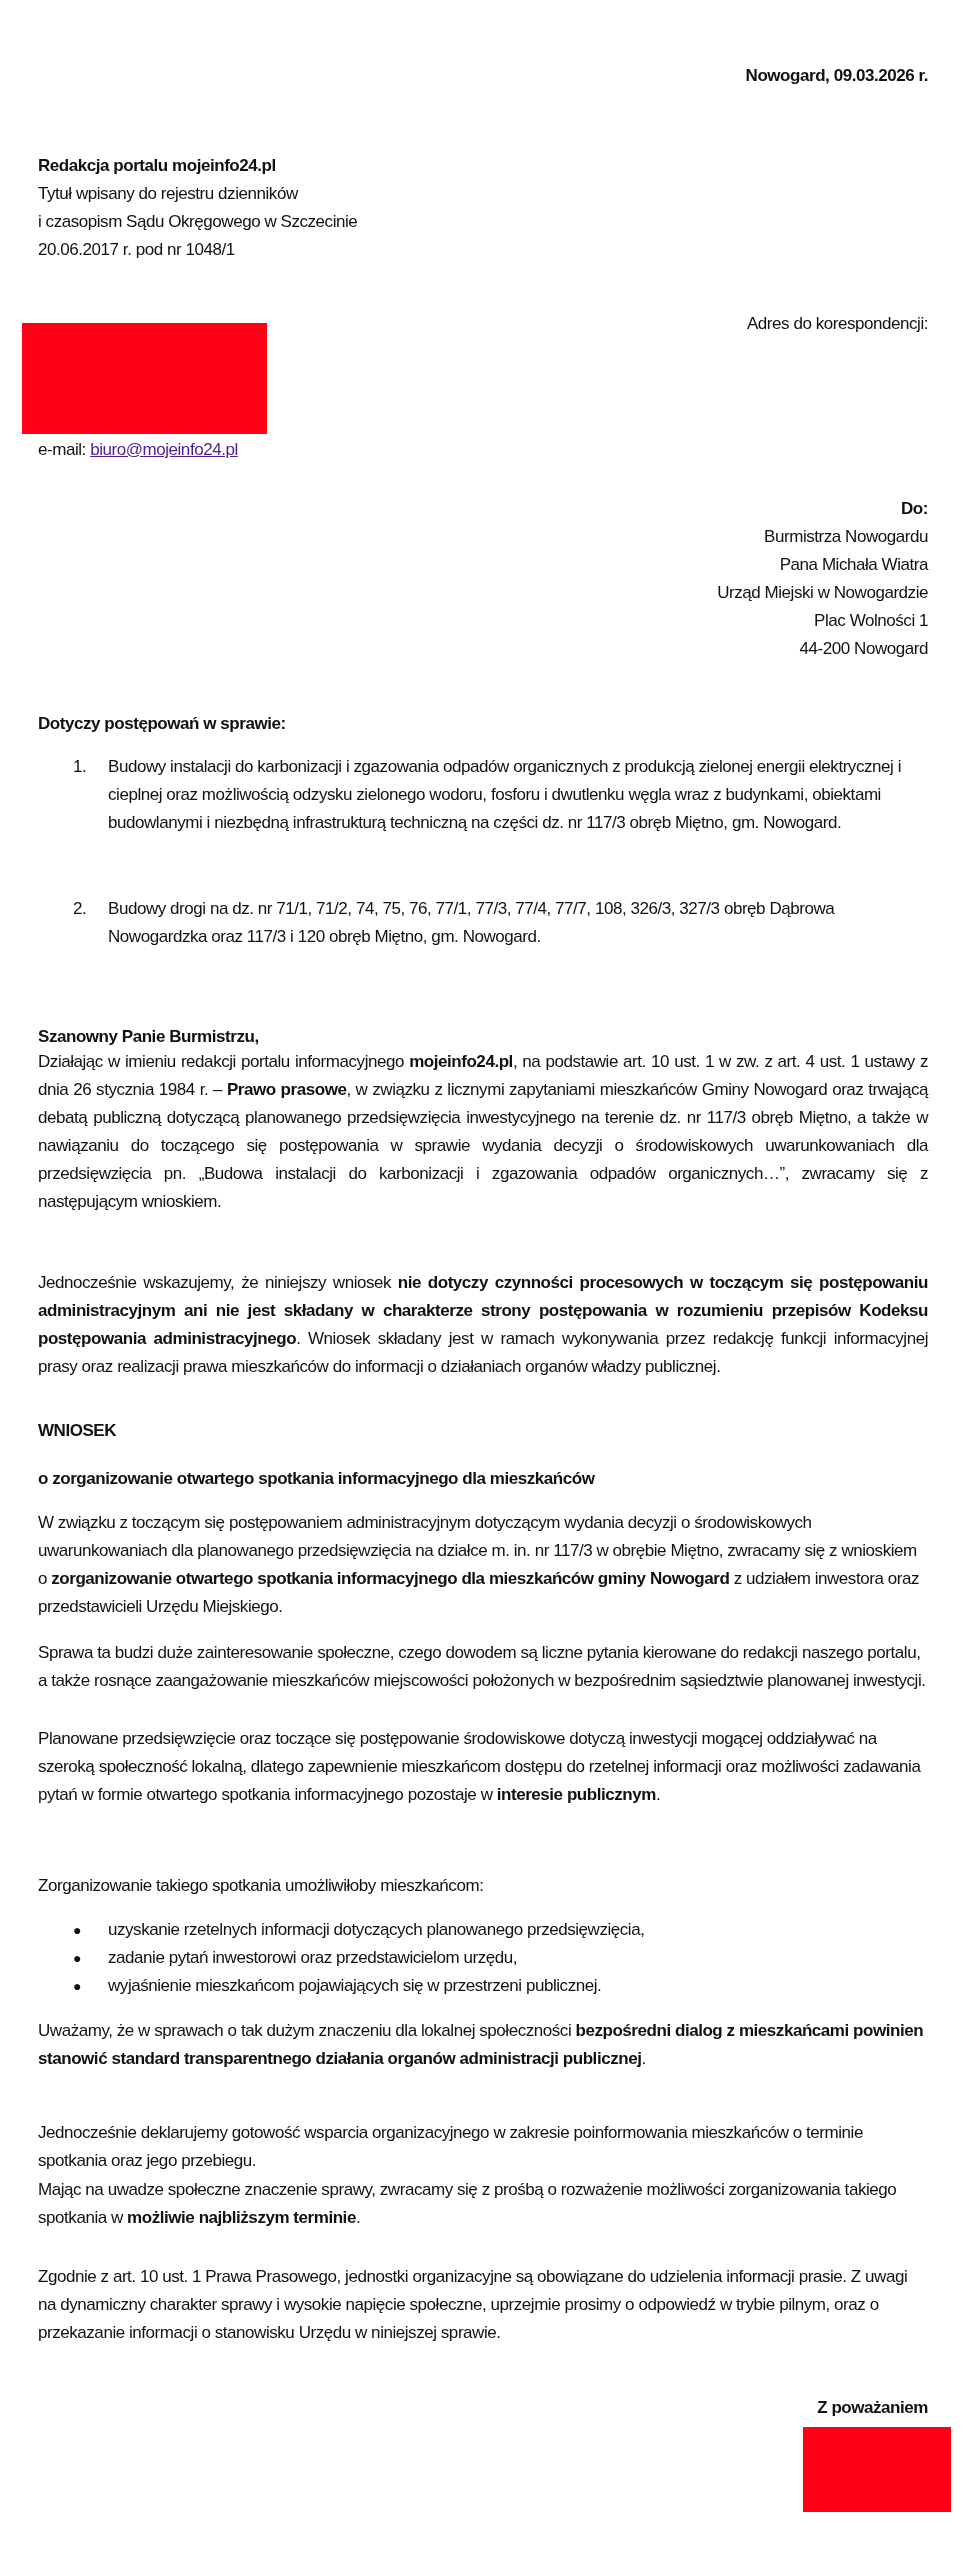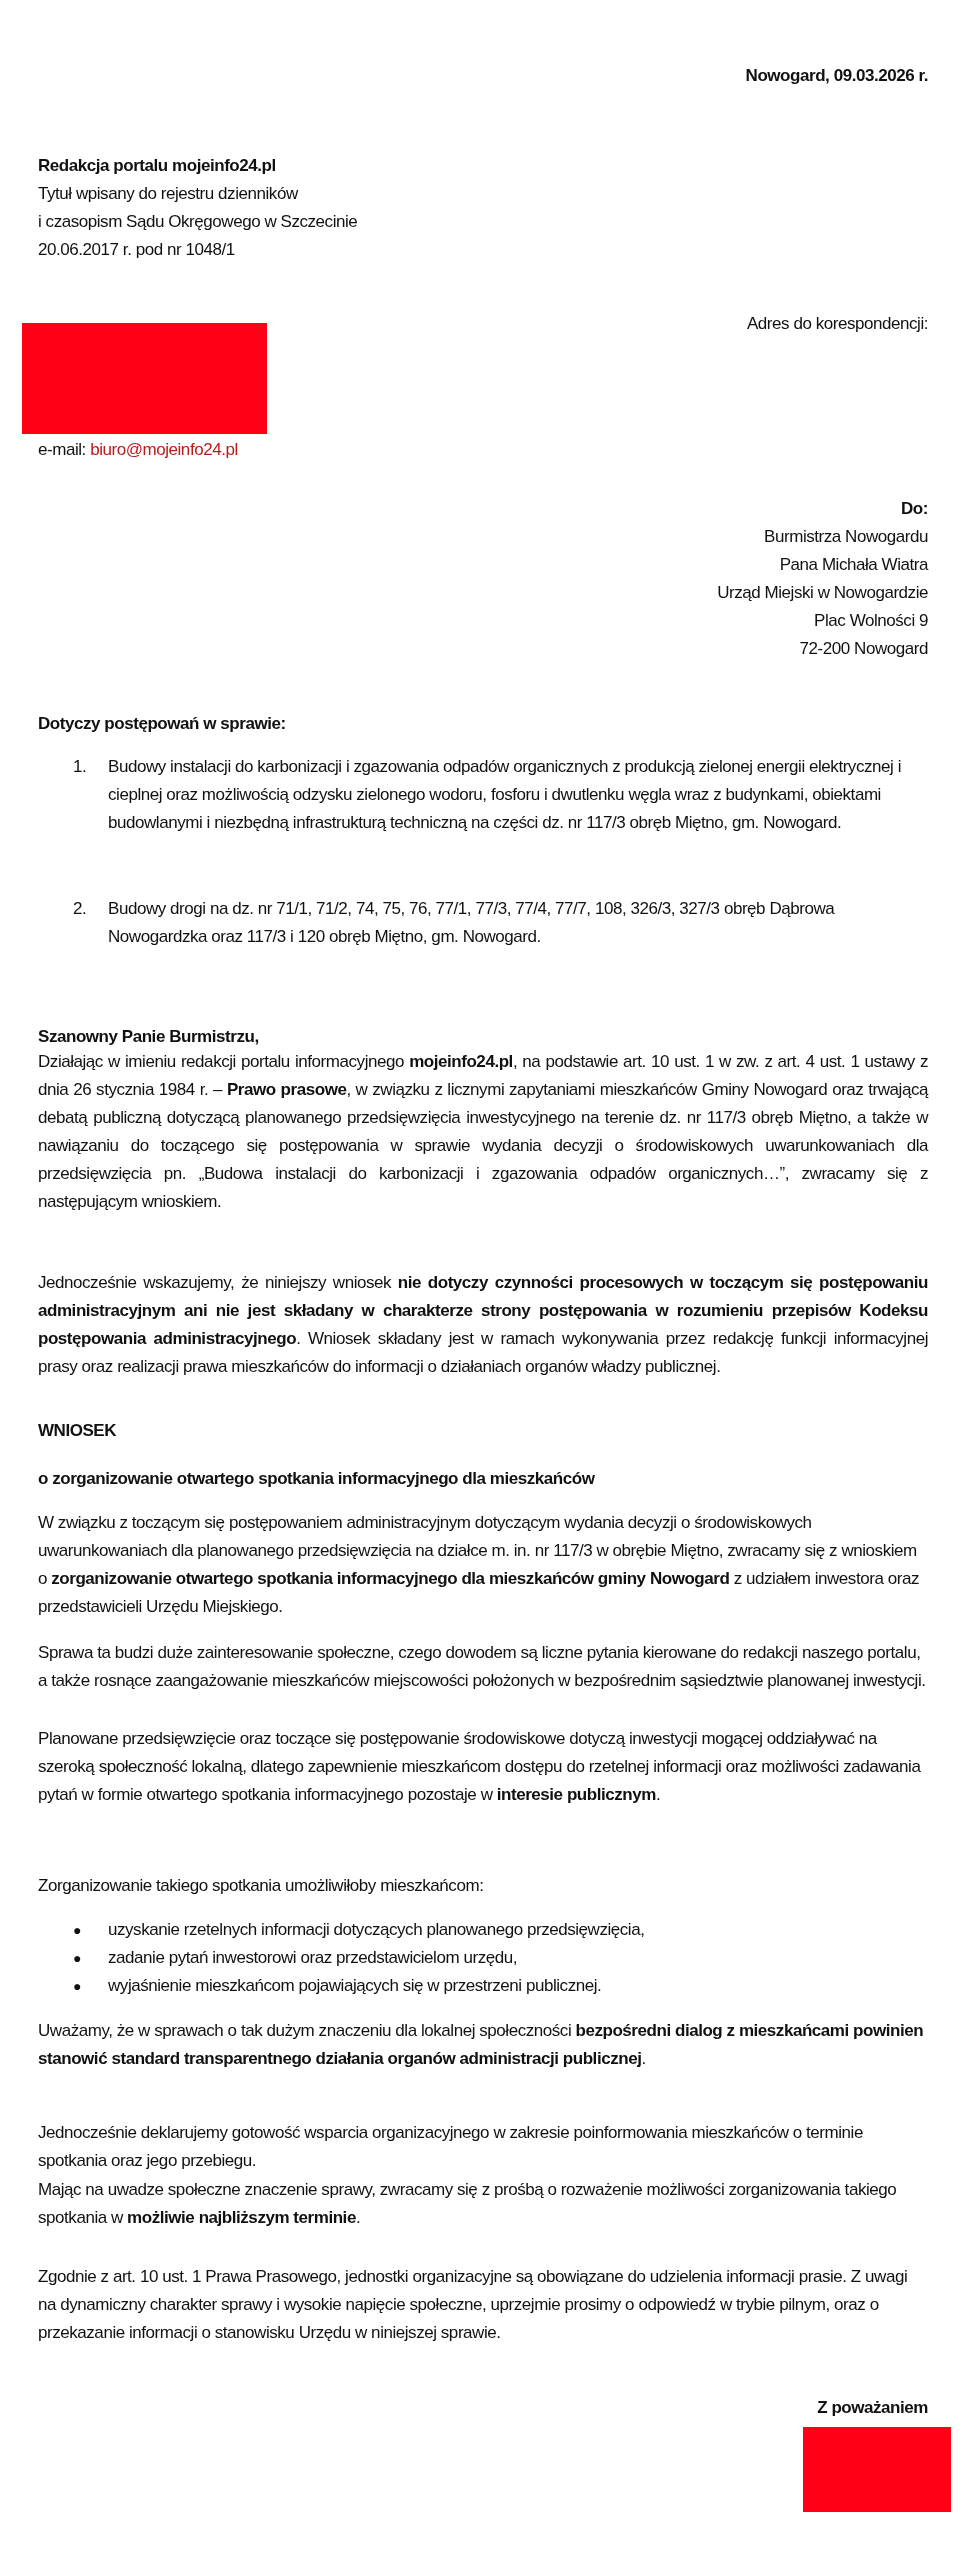--- a/index.html
+++ b/index.html
@@ -6,21 +6,21 @@
   body {
     width: 973px; height: 2560px; position: relative; overflow: hidden;
     font-family: "Liberation Sans", sans-serif; color: #111111;
   }
   .doc { position: absolute; left: 38px; width: 890px; font-size: 17px; letter-spacing: -0.45px; line-height: 28px; }
   .abs { position: absolute; }
   .b { font-weight: bold; }
   .right { text-align: right; }
   .just { text-align: justify; }
   .redact { position: absolute; background: #ff0016; }
-  a.email { color: #b91c1c; }
+  a.email { color: #4c1d95; text-decoration: underline; }
   .num { position: absolute; left: 35px; }
   .li-text { position: absolute; left: 70px; width: 820px; }
   .bullet { position: absolute; left: 35px; font-size: 14px; }
   .center { text-align: left; }
 </style>
 </head>
 <body>
 
 <div class="doc abs right b" style="top:62px;">Nowogard, 09.03.2026 r.</div>
 
@@ -32,22 +32,22 @@
 <div class="doc abs" style="top:310px;text-align:right;">Adres do korespondencji:</div>
 <div class="redact" style="left:22px; top:323px; width:245px; height:111px;"></div>
 <div class="doc abs" style="top:436px;">
   <span>e-mail: </span><a class="email">biuro@mojeinfo24.pl</a>
 </div>
 
 <div class="doc abs right b" style="top:495px;">Do:</div>
 <div class="doc abs right" style="top:523px;">Burmistrza Nowogardu</div>
 <div class="doc abs right" style="top:551px;">Pana Michała Wiatra</div>
 <div class="doc abs right" style="top:579px;">Urząd Miejski w Nowogardzie</div>
-<div class="doc abs right" style="top:607px;">Plac Wolności 9</div>
-<div class="doc abs right" style="top:635px;">72-200 Nowogard</div>
+<div class="doc abs right" style="top:607px;">Plac Wolności 1</div>
+<div class="doc abs right" style="top:635px;">44-200 Nowogard</div>
 
 <div class="doc abs b" style="top:710px;">Dotyczy postępowań w sprawie:</div>
 <div class="doc abs" style="top:753px; height:112px;">
   <span class="num">1.</span>
   <span class="li-text">Budowy instalacji do karbonizacji i zgazowania odpadów organicznych z produkcją zielonej energii elektrycznej i cieplnej oraz możliwością odzysku zielonego wodoru, fosforu i dwutlenku węgla wraz z budynkami, obiektami budowlanymi i niezbędną infrastrukturą techniczną na części dz. nr 117/3 obręb Miętno, gm. Nowogard.</span>
 </div>
 <div class="doc abs" style="top:895px; height:56px;">
   <span class="num">2.</span>
   <span class="li-text">Budowy drogi na dz. nr 71/1, 71/2, 74, 75, 76, 77/1, 77/3, 77/4, 77/7, 108, 326/3, 327/3 obręb Dąbrowa Nowogardzka oraz 117/3 i 120 obręb Miętno, gm. Nowogard.</span>
 </div>

